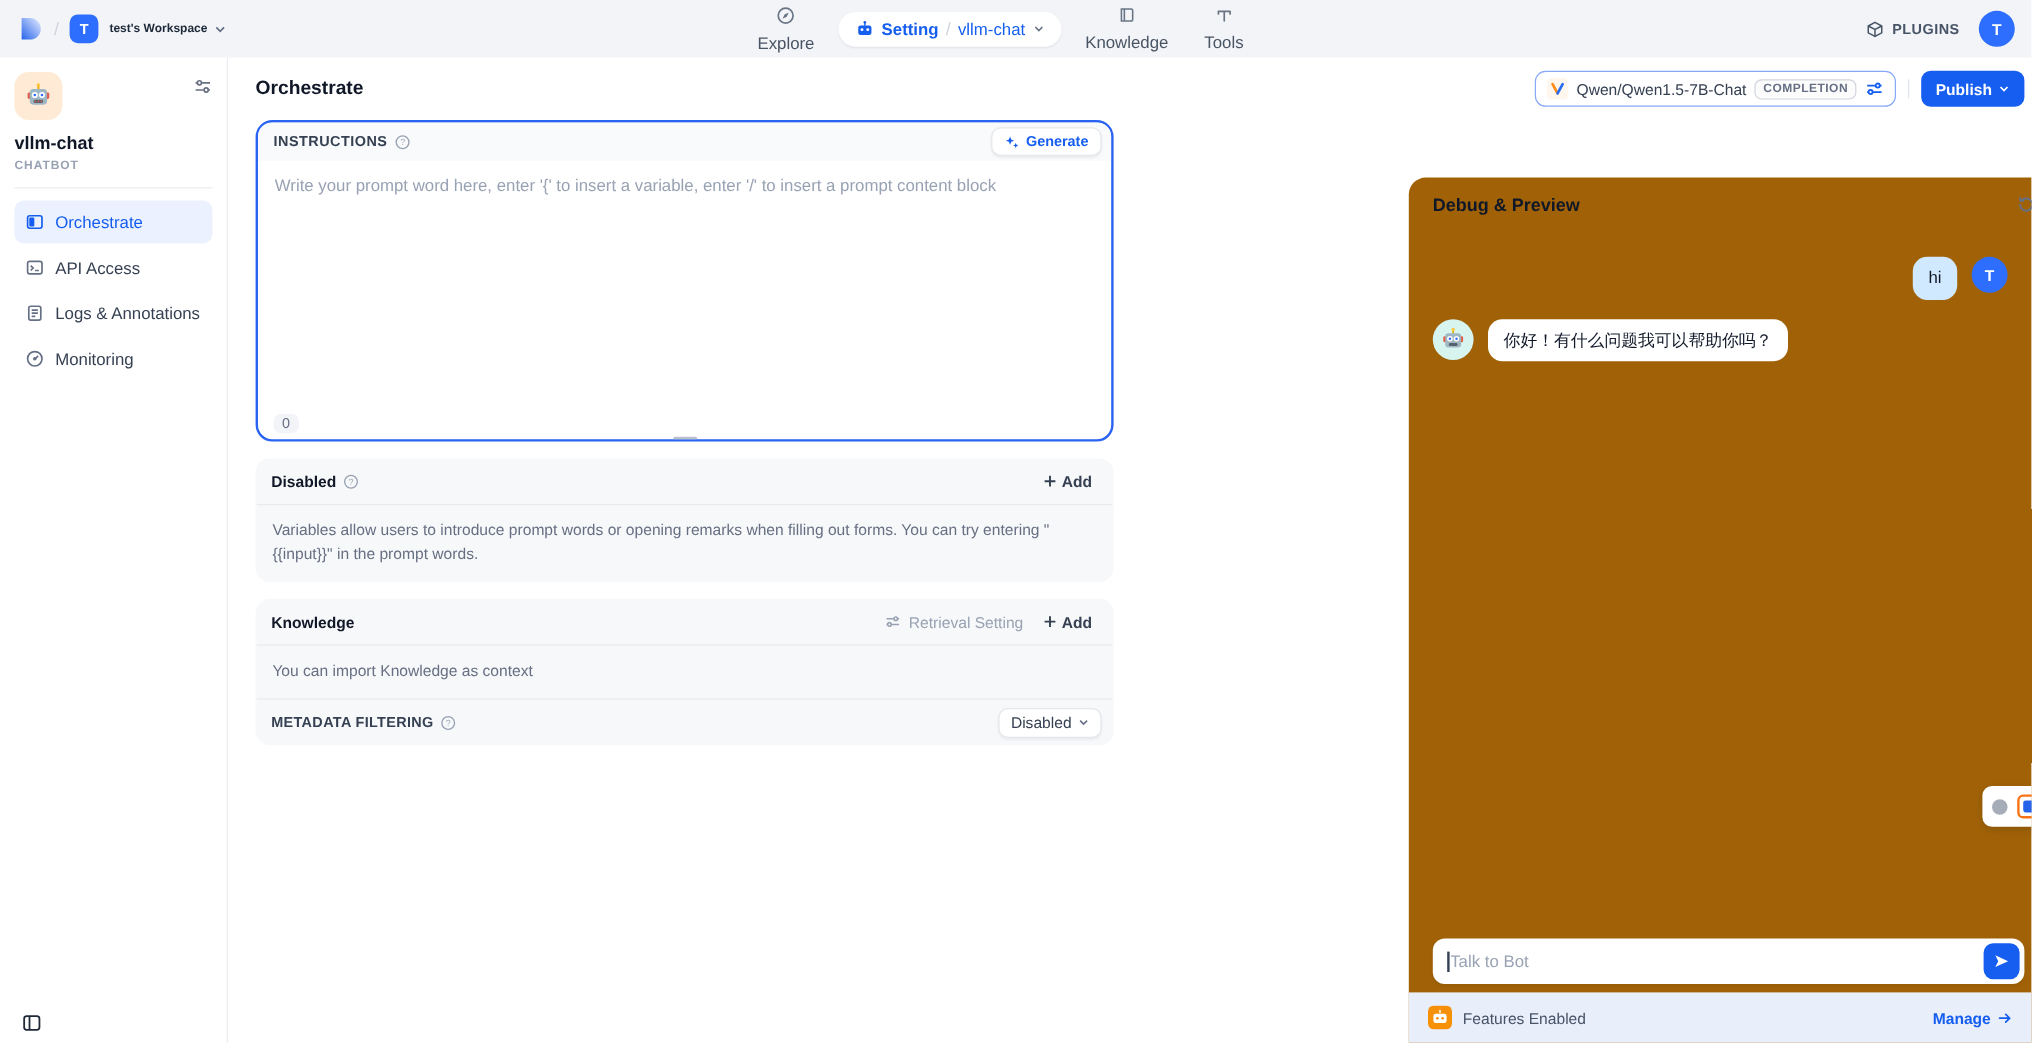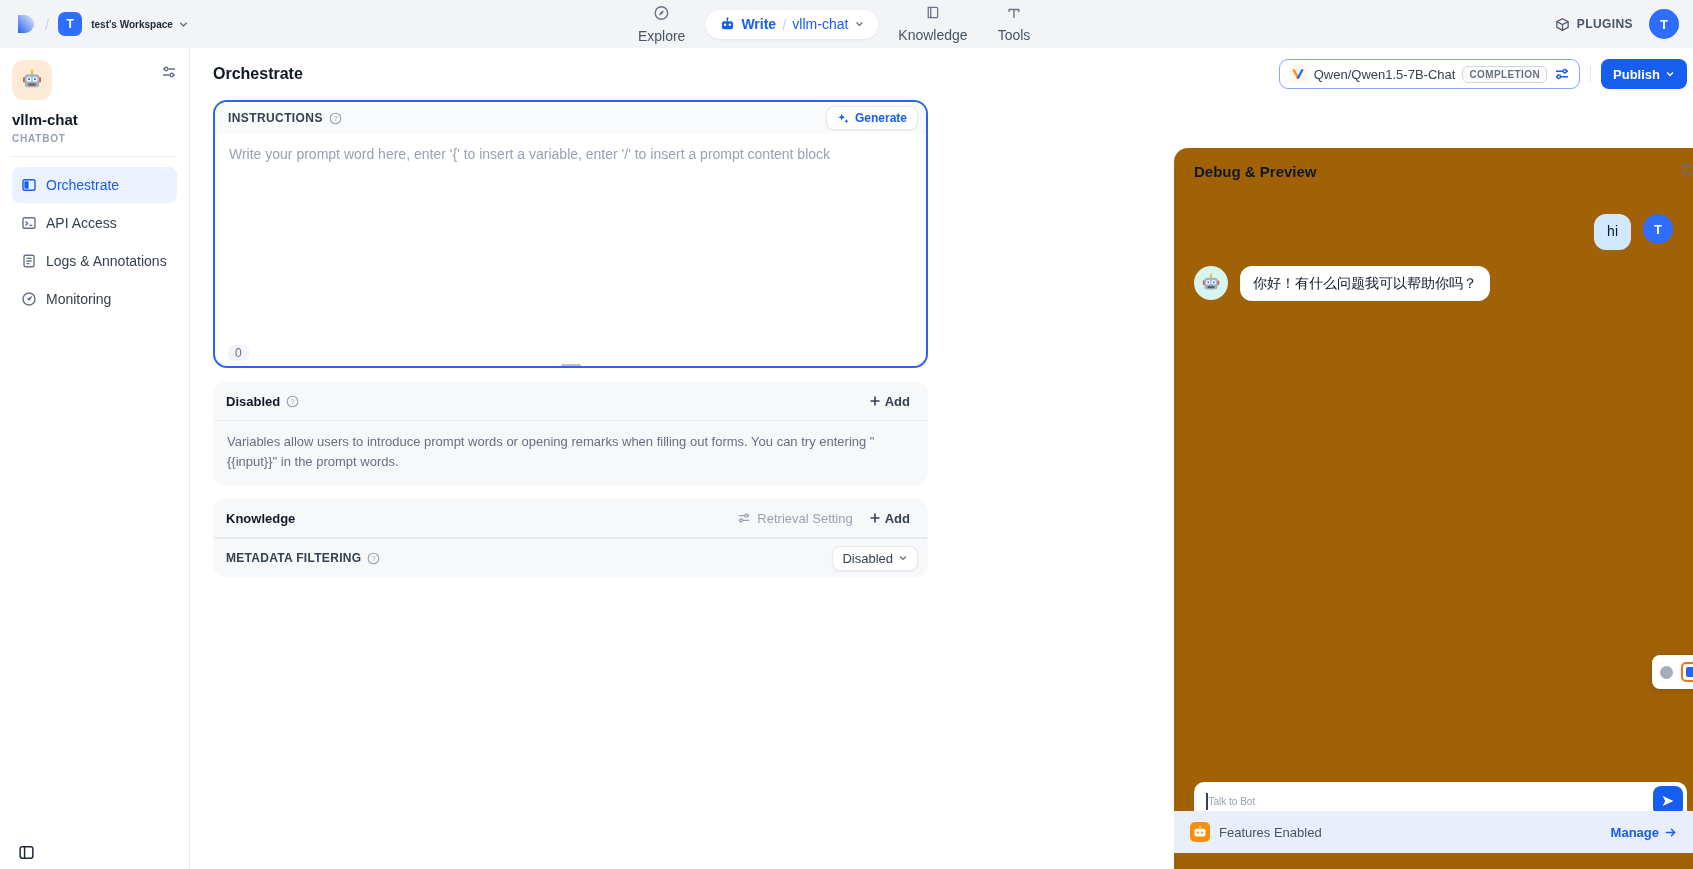--- a/index.html
+++ b/index.html
@@ -118,26 +118,26 @@
   .chat-avatar-user { width:30px; height:30px; border-radius:50%; background:#2e6eff; color:#fff; flex:none;
                       font-size:13px; font-weight:bold; display:flex; align-items:center; justify-content:center; }
   .chat-avatar-bot { width:34px; height:34px; border-radius:50%; background:#d7f4ef; flex:none;
                      display:flex; align-items:center; justify-content:center; }
 
   .chat-input-wrap { position:absolute; left:20px; right:6px; bottom:49px; height:38px; background:#fff;
                      border-radius:10px; box-shadow:0 1px 2px rgba(16,24,40,.06); display:flex;
                      align-items:center; padding:0 4px 0 12px; }
   .caret-bar { width:1.5px; height:17px; background:#344054; margin-right:1px; }
   .chat-input { flex:1; border:none; outline:none; background:transparent; font-family:"Liberation Sans", sans-serif;
-                font-size:10px; color:#101828; }
+                font-size:14px; color:#101828; }
   .chat-input::placeholder { color:#98a2b3; }
   .send-btn { width:30px; height:30px; border:none; border-radius:8px; background:#155eef; cursor:pointer;
               display:flex; align-items:center; justify-content:center; }
 
-  .features-bar { position:absolute; left:0; right:0; bottom:16px; height:42px; background:#e9eefb;
+  .features-bar { position:absolute; left:0; right:0; bottom:0; height:42px; background:#e9eefb;
                   display:flex; align-items:center; padding:0 16px; }
   .features-label { margin-left:9px; font-size:13px; color:#475467; }
   .manage-link { margin-left:auto; display:flex; align-items:center; gap:5px; font-size:13px;
                  font-weight:600; color:#155eef; cursor:pointer; }
 
   
   .floating-widget { position:absolute; top:655px; left:1652px; width:70px; height:34px; background:#fff;
                      border-radius:8px; box-shadow:0 2px 6px rgba(16,24,40,.15); display:flex;
                      align-items:center; gap:8px; padding:0 8px; z-index:6; }
   .status-dot { width:13px; height:13px; border-radius:50%; background:#a7adb8; }
@@ -186,21 +186,21 @@
     <div class="nav-pill">
       <span class="nicon" style="color:#155eef">
         <svg width="16" height="16" viewBox="0 0 16 16" fill="currentColor">
             <rect x="2.5" y="5.2" width="11" height="8" rx="2"></rect>
             <rect x="7.4" y="3" width="1.2" height="2.4"></rect>
             <circle cx="8" cy="2.6" r="1.1"></circle>
             <circle cx="5.6" cy="8.7" r="1.2" fill="#fff"></circle>
             <circle cx="10.4" cy="8.7" r="1.2" fill="#fff"></circle>
           </svg>
       </span>
-      <span class="studio-label">Write</span>
+      <span class="studio-label">Setting</span>
       <span class="slash">/</span>
       <span class="app-label">vllm-chat</span>
       <span class="chev">
         <svg width="10" height="10" viewBox="0 0 12 12" fill="none" stroke="currentColor" stroke-width="1.6">
             <path d="M2.5 4.2l3.5 3.5 3.5-3.5"></path>
           </svg>
       </span>
     </div>
     <div class="nav-item">
       <span class="nicon">
@@ -412,20 +412,21 @@
         <span class="add-btn">
           <span>
             <svg width="12" height="12" viewBox="0 0 12 12" fill="none" stroke="currentColor" stroke-width="1.6">
                 <path d="M6 1.5v9M1.5 6h9"></path>
               </svg>
           </span>
           <span>Add</span>
         </span>
       </div>
       <div class="gp-divider"></div>
+      <div class="gp-desc">You can import Knowledge as context</div>
       <div class="gp-divider"></div>
       <div class="metadata-row">
         <span class="metadata-title">METADATA FILTERING</span>
         <span class="help-icon">
           <svg width="13" height="13" viewBox="0 0 14 14">
               <circle cx="7" cy="7" r="5.7" fill="none" stroke="currentColor" stroke-width="1.2"></circle>
               <text x="7" y="9.6" text-anchor="middle" font-size="8" fill="currentColor" font-family="Liberation Sans, sans-serif">?</text>
             </svg>
         </span>
         <button class="disabled-btn">

